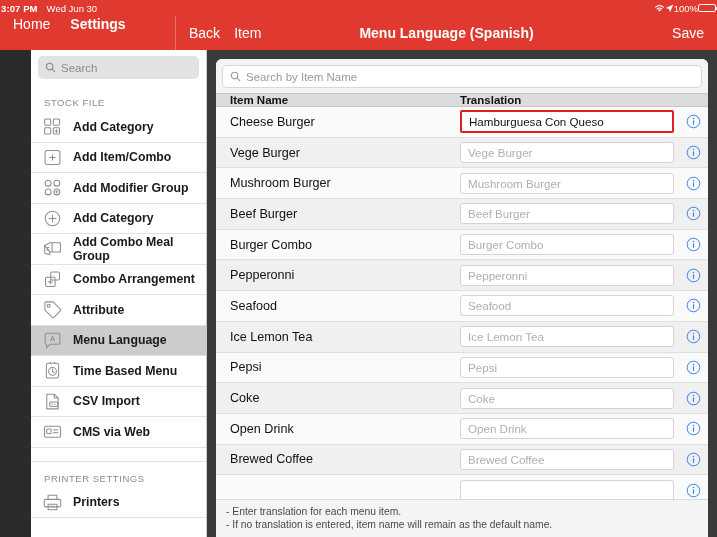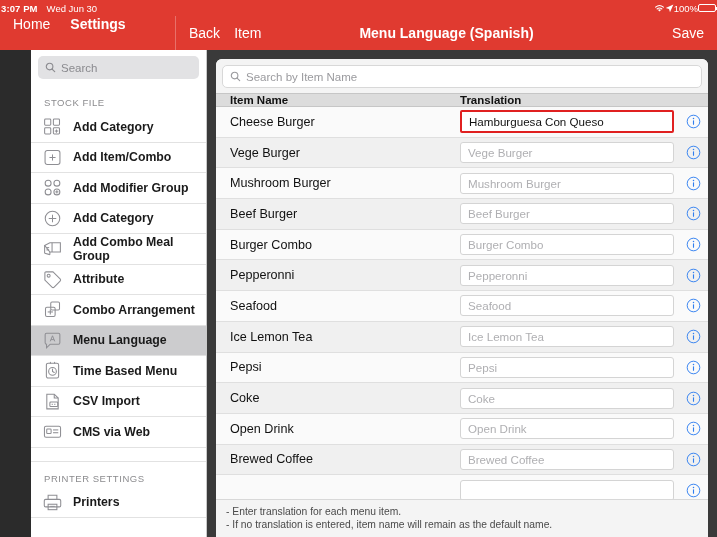--- a/index.html
+++ b/index.html
@@ -224,33 +224,33 @@
               <line x1="3" y1="17.5" x2="9" y2="19"></line>
               <line x1="9" y1="16" x2="9" y2="19"></line>
               <line x1="5" y1="11" x2="8.2" y2="11"></line>
               <line x1="5" y1="13.6" x2="8.2" y2="13.6"></line>
               <line x1="11.5" y1="5.5" x2="11.5" y2="16"></line>
             </svg>
             <span class="side-label">Add Combo Meal Group</span>
           </div>
           <div class="side-row">
             <svg class="side-ico" width="21" height="21" viewBox="0 0 24 24" fill="none" stroke="#8e8e93" stroke-width="1.2">
-              <path d="M12.6 3.3 L20.7 11.4 A1.8 1.8 0 0 1 20.7 13.9 L13.9 20.7 A1.8 1.8 0 0 1 11.4 20.7 L3.3 12.6 L3.3 4.6 A1.3 1.3 0 0 1 4.6 3.3 Z"></path>
-              <circle cx="7.6" cy="7.6" r="1.7"></circle>
-            </svg>
-            <span class="side-label">Attribute</span>
-          </div>
-          <div class="side-row">
-            <svg class="side-ico" width="21" height="21" viewBox="0 0 24 24" fill="none" stroke="#8e8e93" stroke-width="1.2">
               <rect x="10" y="3.5" width="10" height="9" rx="1.4"></rect>
               <rect x="4" y="9.5" width="11" height="10.5" rx="1.6"></rect>
               <line x1="6.5" y1="14.8" x2="12.5" y2="14.8"></line>
               <line x1="9.5" y1="12" x2="9.5" y2="17.6"></line>
             </svg>
             <span class="side-label">Combo Arrangement</span>
+          </div>
+          <div class="side-row">
+            <svg class="side-ico" width="21" height="21" viewBox="0 0 24 24" fill="none" stroke="#8e8e93" stroke-width="1.2">
+              <path d="M12.6 3.3 L20.7 11.4 A1.8 1.8 0 0 1 20.7 13.9 L13.9 20.7 A1.8 1.8 0 0 1 11.4 20.7 L3.3 12.6 L3.3 4.6 A1.3 1.3 0 0 1 4.6 3.3 Z"></path>
+              <circle cx="7.6" cy="7.6" r="1.7"></circle>
+            </svg>
+            <span class="side-label">Attribute</span>
           </div>
           <div class="side-row selected">
             <svg class="side-ico" width="21" height="21" viewBox="0 0 24 24" fill="none" stroke="#8e8e93" stroke-width="1.2">
               <path d="M3.6 5.2 A1.6 1.6 0 0 1 5.2 3.6 L18.8 3.6 A1.6 1.6 0 0 1 20.4 5.2 L20.4 14.6 A1.6 1.6 0 0 1 18.8 16.2 L9.4 16.2 L5.2 20.4 L5.2 16.2 A1.6 1.6 0 0 1 3.6 14.6 Z"></path>
               <path d="M9.4 13 L12 6.6 L14.6 13" stroke-width="1.1"></path>
               <line x1="10.4" y1="11" x2="13.6" y2="11" stroke-width="1.1"></line>
             </svg>
             <span class="side-label">Menu Language</span>
           </div>
           <div class="side-row">

